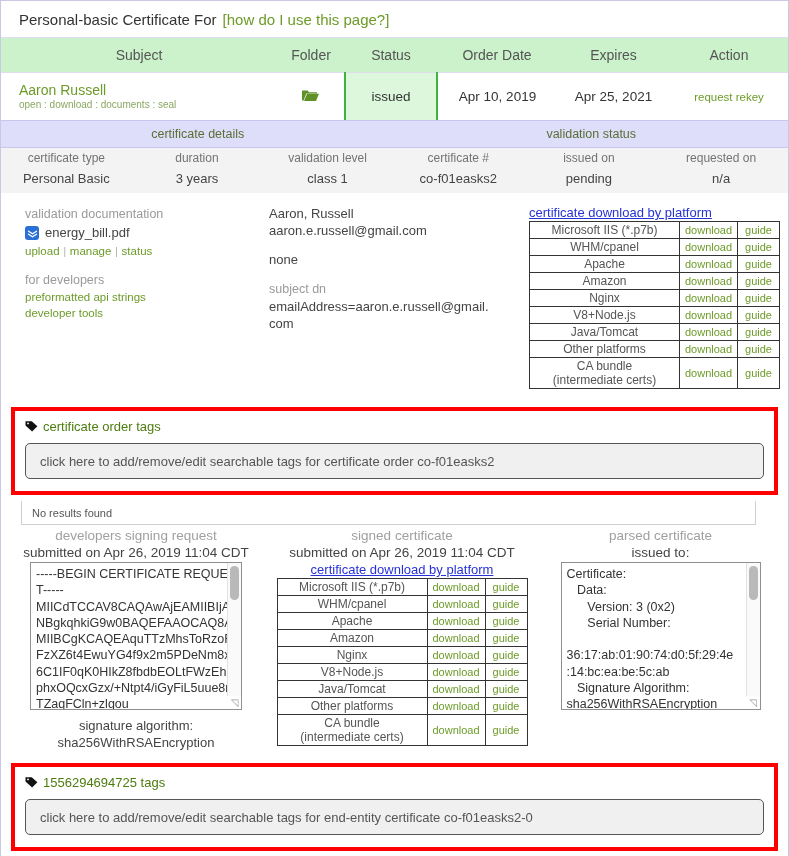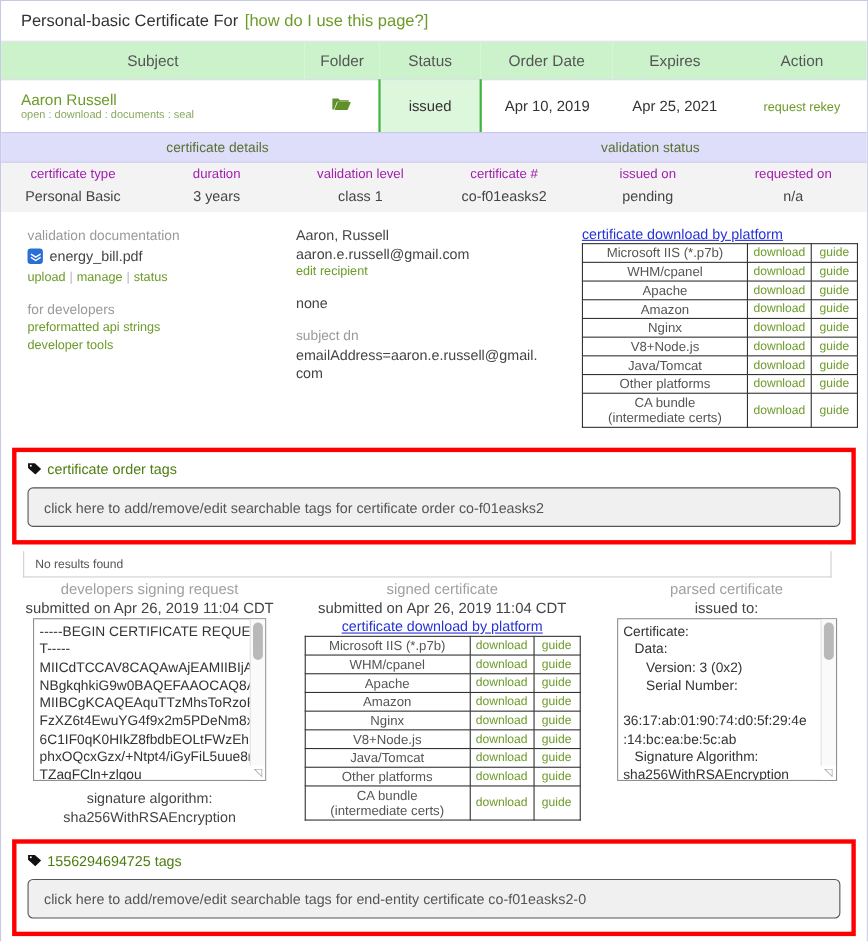--- a/index.html
+++ b/index.html
@@ -87,21 +87,21 @@
     padding: 6px 0;
     font-size: 12.5px;
     color: #5a6e33;
   }
   table.detail { border-collapse: collapse; width: 100%; table-layout: fixed; background: #f3f3f3; }
   table.detail td {
     text-align: center;
     padding: 3px 0;
     font-size: 12px;
   }
-  table.detail tr.lbl td { color: #a21caf; }
+  table.detail tr.lbl td { color: #737373; }
   table.detail tr.val td { color: #444; font-size: 13px; padding-bottom: 7px; }
 
   
   .info-area {
     display: flex;
     padding: 12px 0 6px 0;
     background: #fff;
   }
   .col-a { width: 270px; padding-left: 24px; box-sizing: border-box; }
   .col-b { width: 262px; box-sizing: border-box; }
@@ -349,21 +349,20 @@
       </div>
       <div class="gap"></div>
       <div class="field-label">for developers</div>
       <div class="link-sm">preformatted api strings</div>
       <div class="link-sm">developer tools</div>
     </div>
 
     <div class="col-b">
       <div class="field-value">Aaron, Russell</div>
       <div class="field-value">aaron.e.russell@gmail.com</div>
-      <div class="link-sm">edit recipient</div>
       <div class="gap"></div>
       <div class="field-value">none</div>
       <div class="gap"></div>
       <div class="field-label">subject dn</div>
       <div class="field-value" style="width:225px;word-break:break-all;">emailAddress=aaron.e.russell@gmail.com</div>
     </div>
 
     <div class="col-c">
       <span class="dl-title">certificate download by platform</span>
       <table class="dl wide" id="dl-top">

